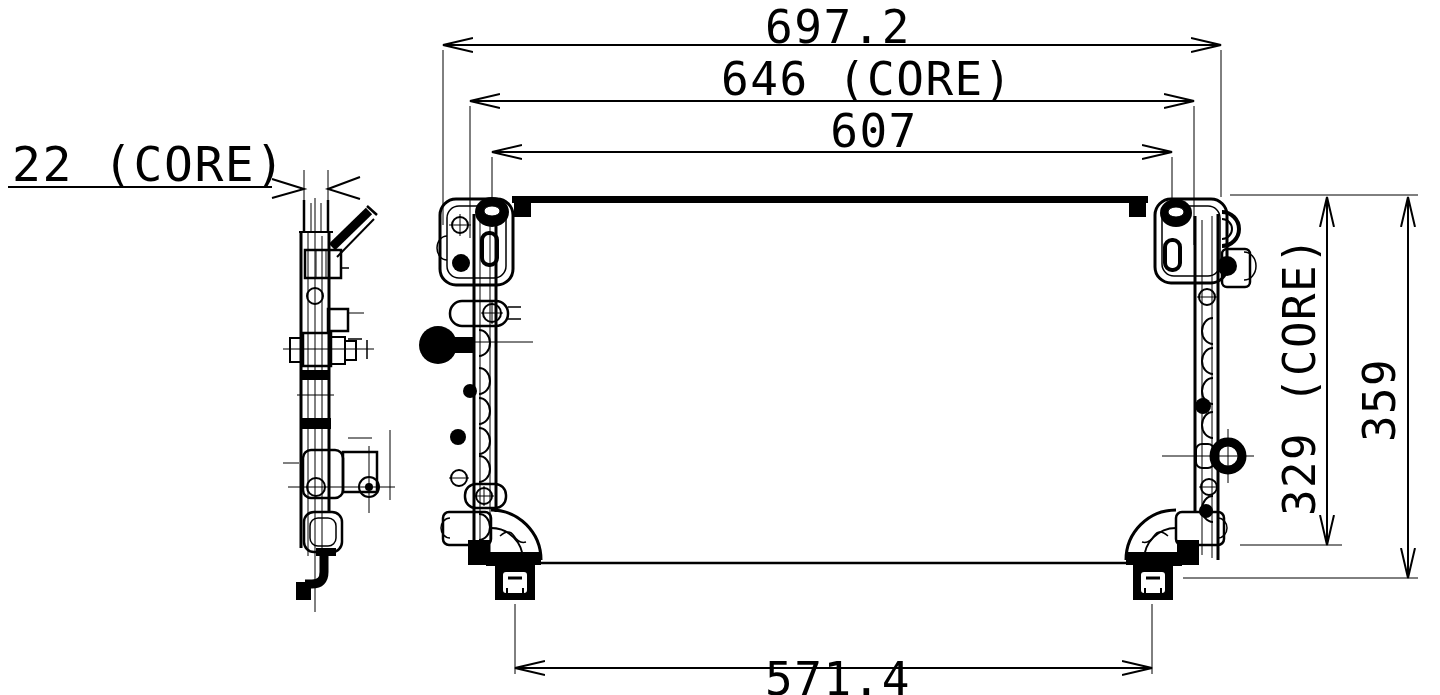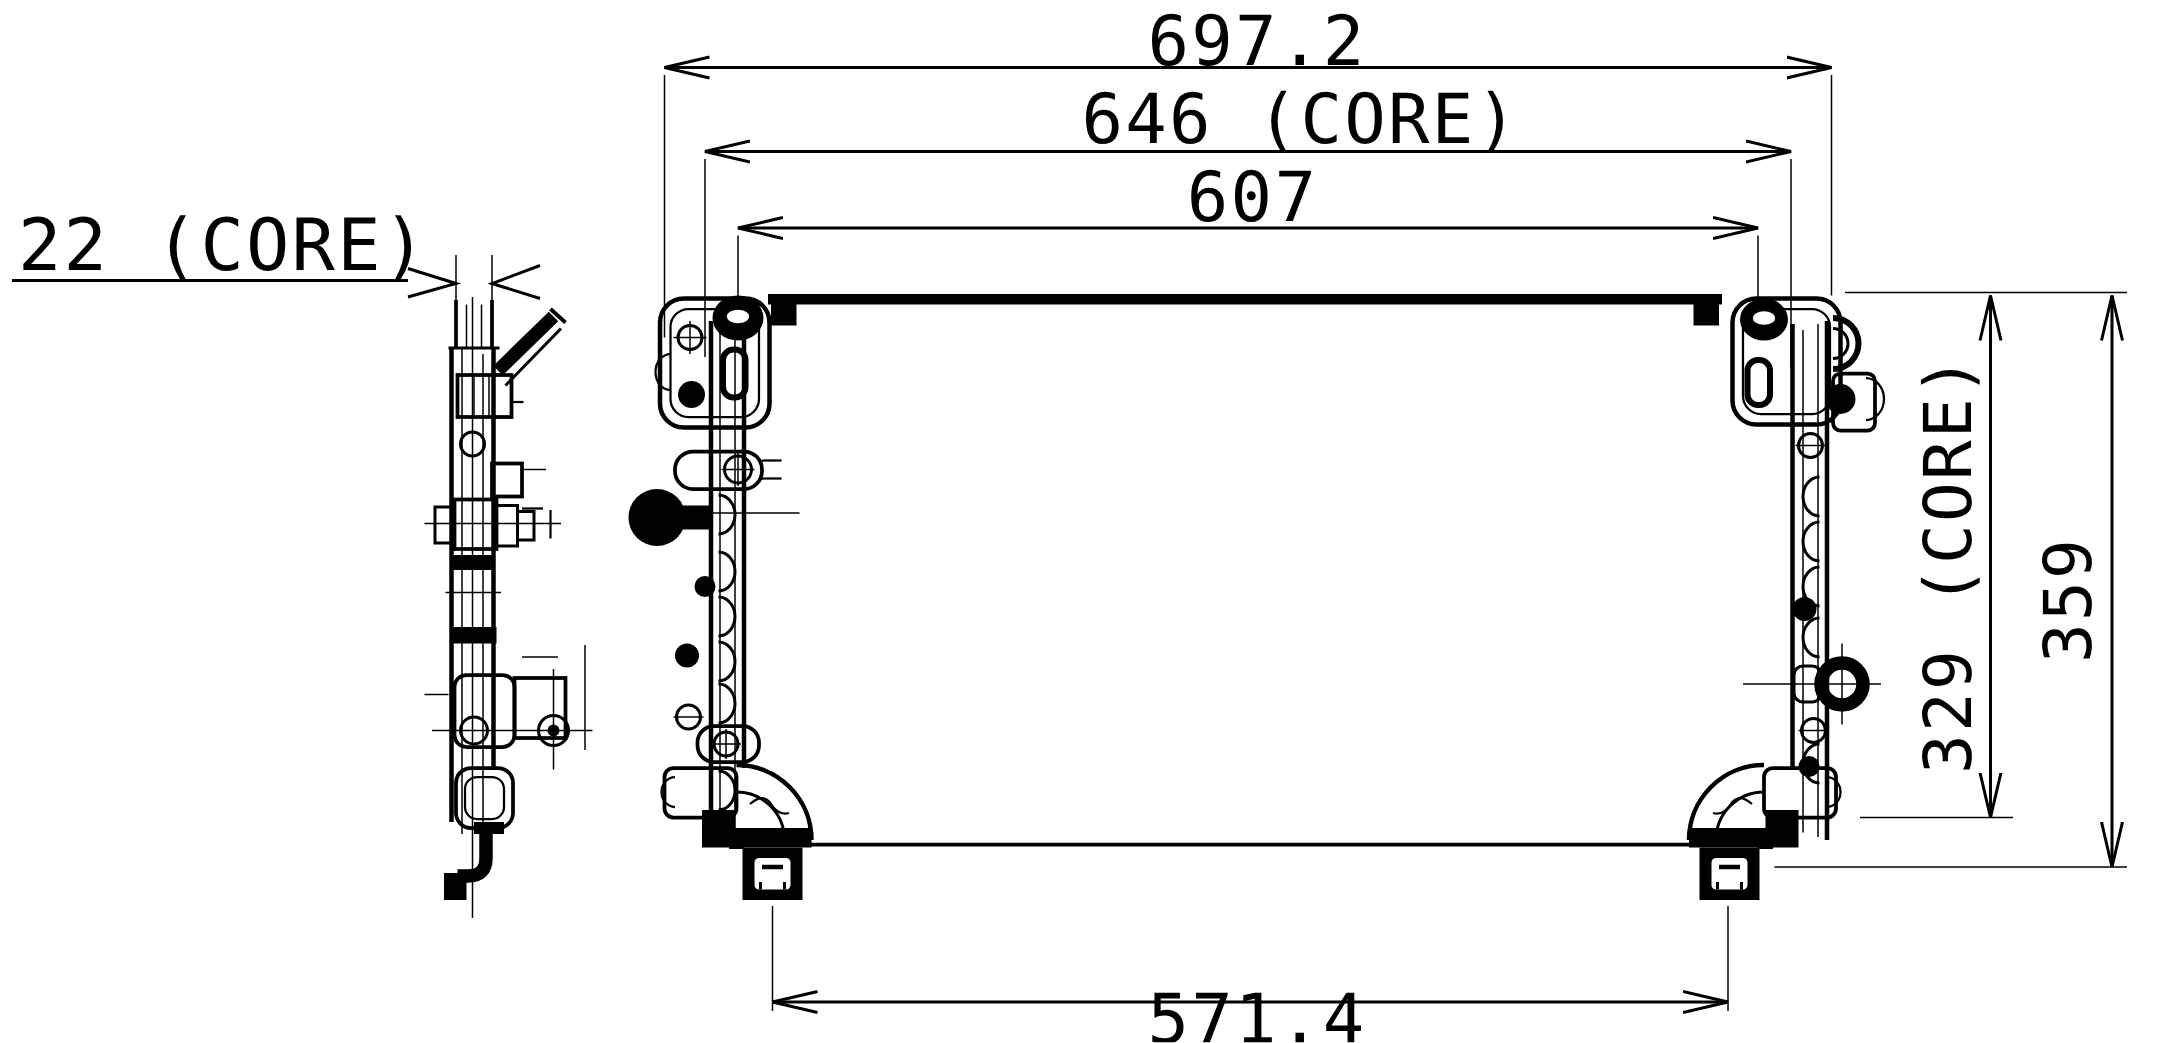--- a/index.html
+++ b/index.html
@@ -233,21 +233,21 @@
       <line class="w2" x1="1145" y1="588" x2="1145" y2="593"></line>
       <line class="w2" x1="1161" y1="588" x2="1161" y2="593"></line>
     </g>
   </g>
 </svg>
 
 <div class="dim-label dim-h" style="left:838px;top:4px;">697.2</div>
 
 <div class="dim-label dim-h" style="left:867px;top:56px;">646 (CORE)</div>
 
-<div class="dim-label dim-h" style="left:835px;top:108px;text-align:center;">607</div>
+<div class="dim-label dim-h" style="left:874px;top:108px;text-align:center;">607</div>
 
 <div class="dim-label dim-h" style="left:838px;top:656px;">571.4</div>
 
 <div class="dim-label dim-left" style="left:12px;top:140px;">22 (CORE)</div>
 
 <div class="dim-label dim-v" style="left:1300px;top:376px;">329 (CORE)</div>
 
 <div class="dim-label dim-v" style="left:1380px;top:400px;">359</div>
 
 </div>

